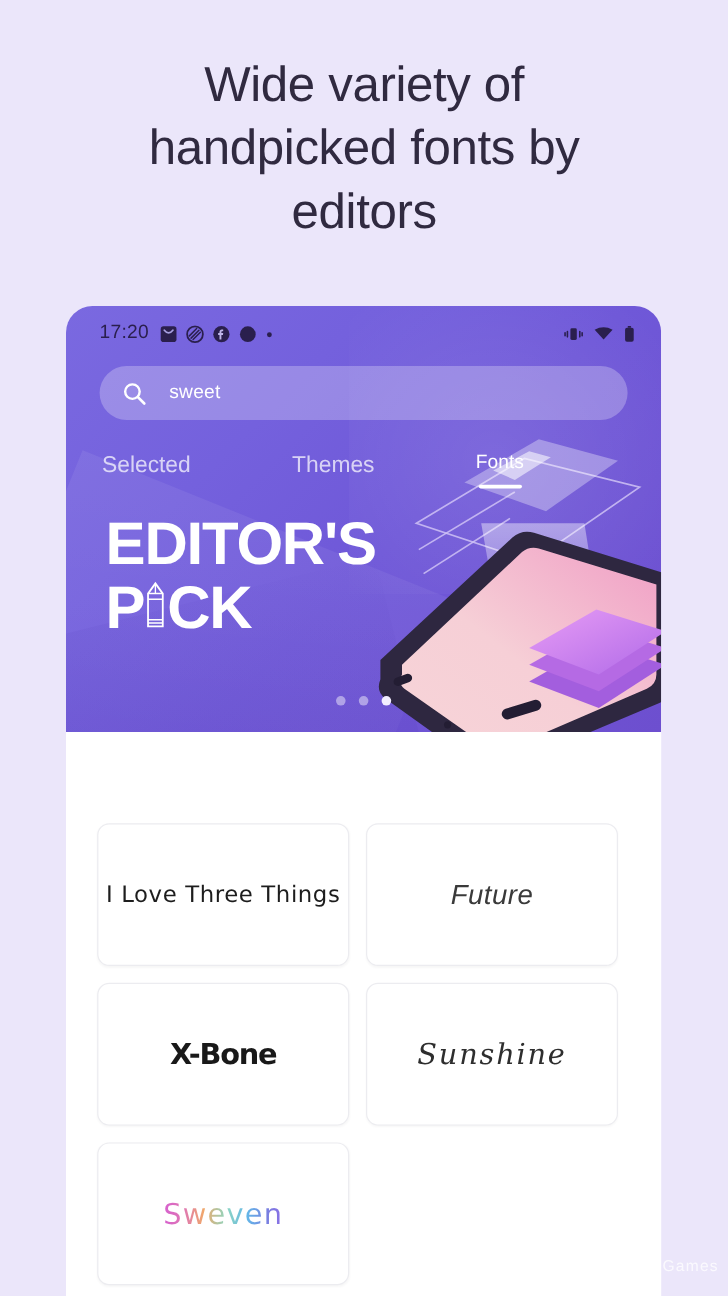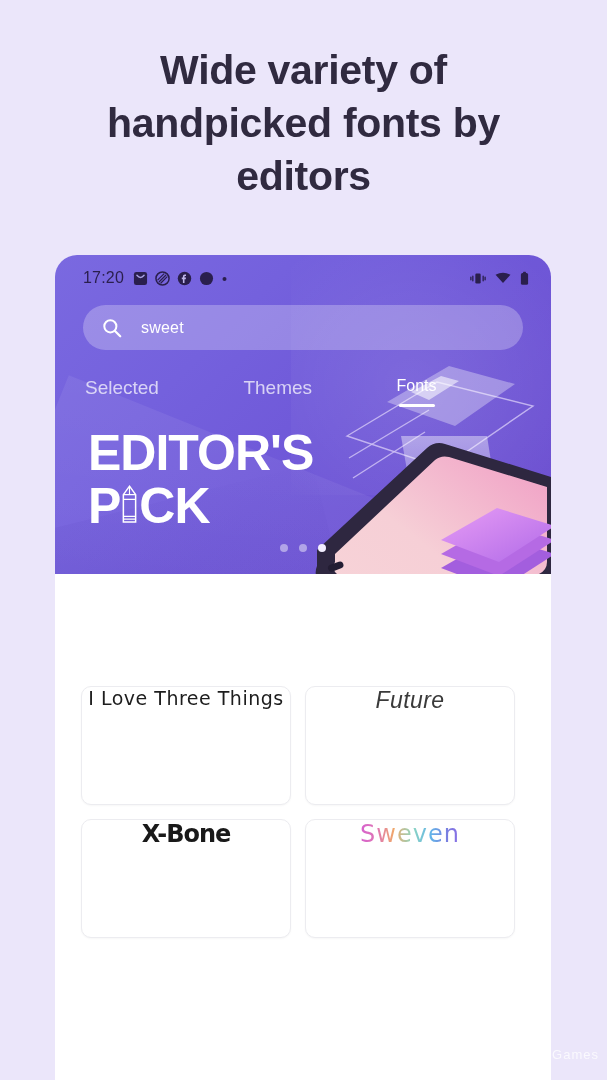--- a/index.html
+++ b/index.html
@@ -11,38 +11,38 @@
     position:relative;
   }
 
   
   .headline{
     position:absolute; left:0; top:44px; width:607px;
     text-align:center;
     font-size:41px;
     line-height:53px;
     color:#302a40;
-    font-weight:700;
+    font-weight:400;
     letter-spacing:-0.3px;
     padding:0 92px;
   }
 
   
   .phone{
     position:absolute;
     left:55px; top:255px;
     width:496px; height:860px;
     border-radius:22px 22px 0 0;
     overflow:hidden;
     background:#ffffff;
   }
 
   
   .hero{
-    position:absolute; left:0; top:0; width:496px; height:319px;
+    position:absolute; left:0; top:0; width:496px; height:355px;
     background:linear-gradient(135deg,#7a69e0 0%,#7461dd 30%,#6f58d8 55%,#6d4fcf 100%);
     overflow:hidden;
   }
   .hero-shape-a{
     position:absolute; left:-60px; top:170px;
     width:330px; height:330px;
     background:linear-gradient(160deg, rgba(255,255,255,0.07), rgba(255,255,255,0));
     transform:rotate(22deg);
   }
   .hero-shape-b{
@@ -135,21 +135,21 @@
     padding:22px 26px 0 26px;
     display:flex; flex-wrap:wrap;
     gap:14px 14px;
     align-content:flex-start;
   }
   .fcard{
     width:210px; height:119px;
     background:#fff;
     border:1px solid #ececf0;
     border-radius:10px;
-    display:flex; justify-content:center;
+    display:flex; align-items:center; justify-content:center;
     box-shadow:0 1px 2px rgba(0,0,0,0.035);
     overflow:hidden;
   }
   .fname{ font-size:22px; color:#2b2b2b; white-space:nowrap; }
 
   .f-ilove{ font-family:"DejaVu Sans", sans-serif; font-size:19px; letter-spacing:0.5px; color:#1d1d1d; }
   .f-future{ font-family:Liberation Sans, sans-serif; font-style:italic; font-size:23px; color:#3a3a3a; letter-spacing:0.4px;}
   .f-xbone{ font-family:"DejaVu Sans", sans-serif; font-weight:700; font-size:24px; letter-spacing:-1px; color:#191919; }
   .f-xcalla{ font-family:"Liberation Sans", sans-serif; font-size:23px; color:#232323; letter-spacing:0.2px; }
   .f-sunshine{ font-family:"DejaVu Serif", serif; font-style:italic; font-size:24px; color:#2e2e2e; letter-spacing:1.5px; }
@@ -320,20 +320,23 @@
     <div class="fcard">
       <span class="fname f-ilove">I Love Three Things</span>
     </div>
     <div class="fcard">
       <span class="fname f-future">Future</span>
     </div>
     <div class="fcard">
       <span class="fname f-xbone">X-Bone</span>
     </div>
     <div class="fcard">
+      <span class="fname f-sunshine">Sunshine</span>
+    </div>
+    <div class="fcard">
       <span class="fname f-sweven">Sweven</span>
     </div>
   </div>
 </div>
 
 <div class="watermark">
   <svg class="wm-logo" viewBox="0 0 46 52">
     <path d="M4 4 L15 4 L15 30 Q15 40 23 45 Q31 40 31 30 L31 4 L42 4 L42 32 Q42 46 23 51 Q4 46 4 32 Z" fill="#ffffff" fill-opacity="0.9"></path>
     <path d="M17 12 L23 20 L29 12" stroke="#ffffff" stroke-opacity="0.9" stroke-width="3" fill="none"></path>
   </svg>

